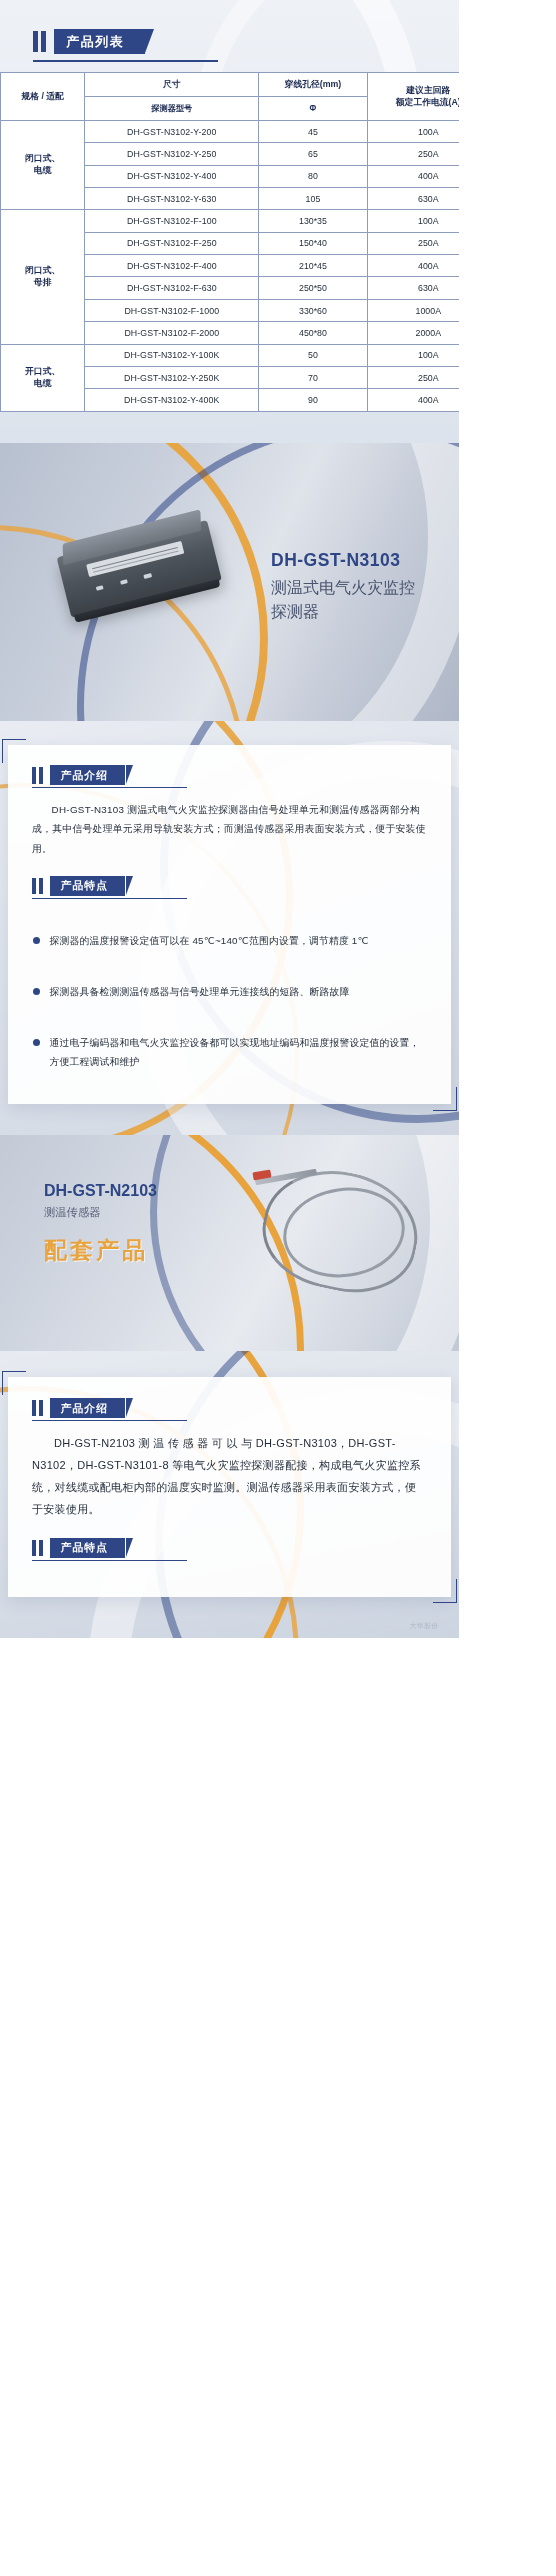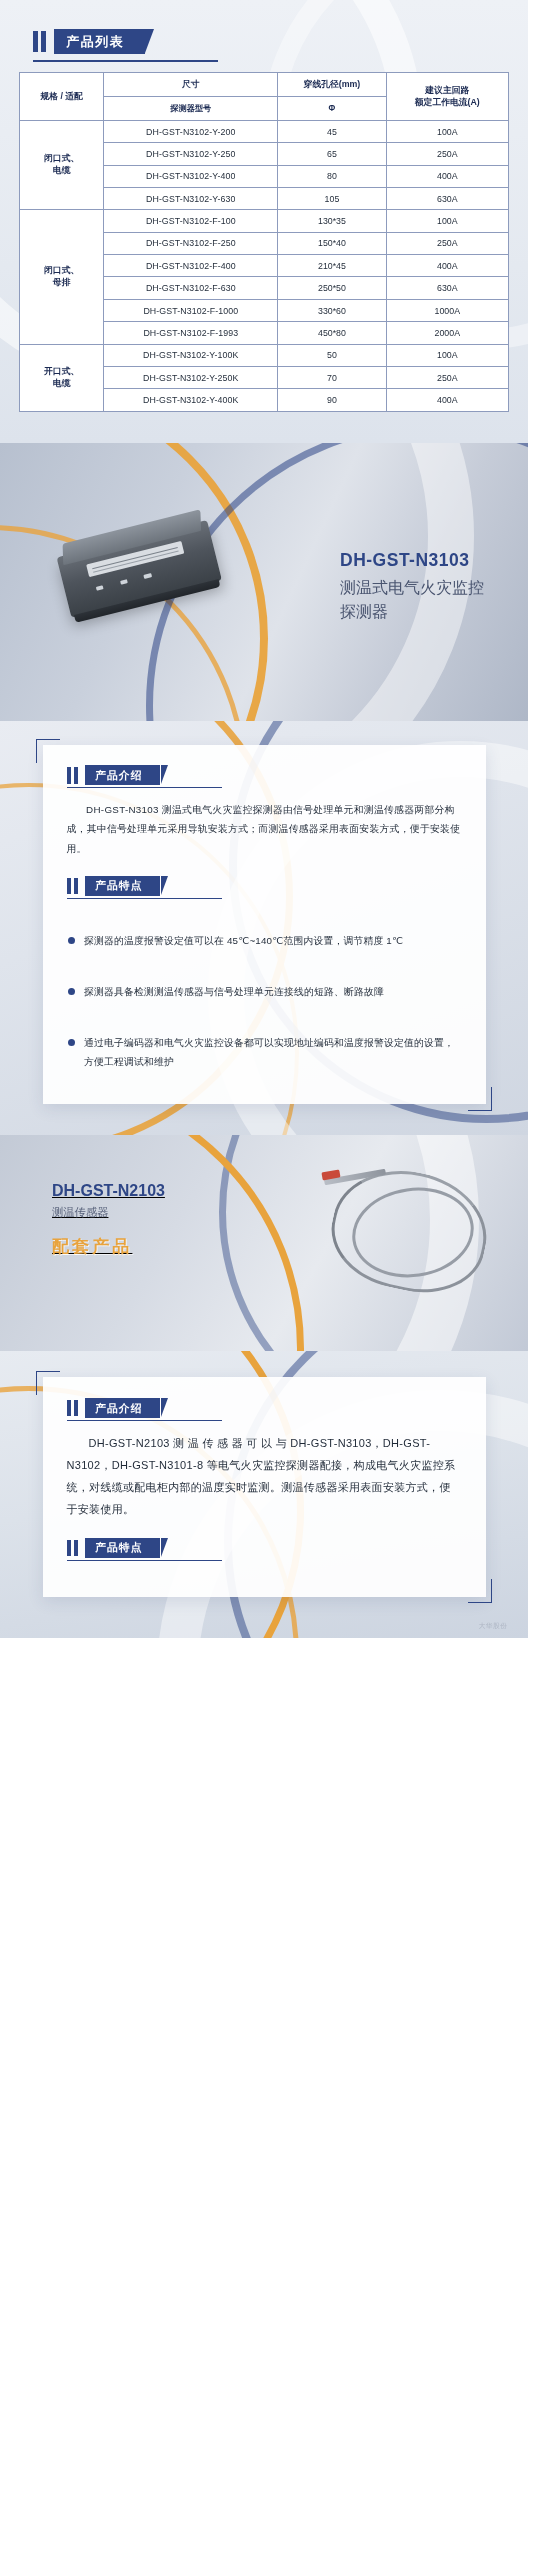--- a/index.html
+++ b/index.html
@@ -3,21 +3,21 @@
 <meta charset="utf-8">
 <style>
   * { box-sizing: border-box; margin: 0; padding: 0; }
   html, body {
     width: 556px;
     background: #ffffff;
     font-family: "Liberation Sans", "DejaVu Sans", sans-serif;
   }
   body { width: 556px; overflow-x: hidden; }
 
-  .page { position: relative; width: 528px; }
+  .page { position: relative; width: 459px; }
 
   
   .sec-list {
     position: relative;
     background: linear-gradient(180deg,#eef1f6 0%, #e4e9f0 60%, #dde3ec 100%);
     padding: 20.6px 0 31px 0;
     overflow: hidden;
   }
   .sec-list:before{
     content:"";
@@ -258,25 +258,25 @@
   .sec-hero2 .arc-b{
     position:absolute; right:-155px; top:-155px;
     width:464px;height:464px;border-radius:50%;
     border:7.2px solid #2e4686; opacity:.45;
   }
   .sec-hero2 .arc-o{
     position:absolute; left:-237px; bottom:-268px;
     width:541px;height:541px;border-radius:50%;
     border:7.2px solid #e8a33d;
   }
-  .hero2-text{ position:absolute; left:52px; top:47px;text-decoration:underline;}
+  .hero2-text{ position:absolute; left:44px; top:47px;}
   .hero2-title{ font-size:16px; font-weight:bold; color:#2e4686;}
   .hero2-sub{ font-size:11.3px; color:#57617a; margin-top:4.1px;}
   .hero2-big{
-    margin-top: 15.5px; font-size: 17px; font-weight: bold;
+    margin-top: 15.5px; font-size: 23px; font-weight: bold;
     color:#e8a33d; letter-spacing:3.1px;
     text-shadow: 1px 1px 0 rgba(255,255,255,.7);
   }
   .sensor{
     position:absolute; right:36px; top:31px; width:170px; height:129px;
   }
   .sensor .cable{
     position:absolute; right:5.2px; top:5.2px; width:155px; height:118px;
     border:3.6px solid #8c929b; border-radius:50% 50% 45% 45%;
     border-top-color:#9aa0a8; border-left-color:#7e848d;
@@ -412,21 +412,21 @@
           <td class="model">DH-GST-N3102-F-630</td>
           <td>250*50</td>
           <td>630A</td>
         </tr>
         <tr>
           <td class="model">DH-GST-N3102-F-1000</td>
           <td>330*60</td>
           <td>1000A</td>
         </tr>
         <tr>
-          <td class="model">DH-GST-N3102-F-1993</td>
+          <td class="model">DH-GST-N3102-F-2000</td>
           <td>450*80</td>
           <td>2000A</td>
         </tr>
 
         <tr>
           <td class="cat" rowspan="3">
             <span>开口式、</span><br>
             <span>电缆</span>
           </td>
           <td class="model">DH-GST-N3102-Y-100K</td>

